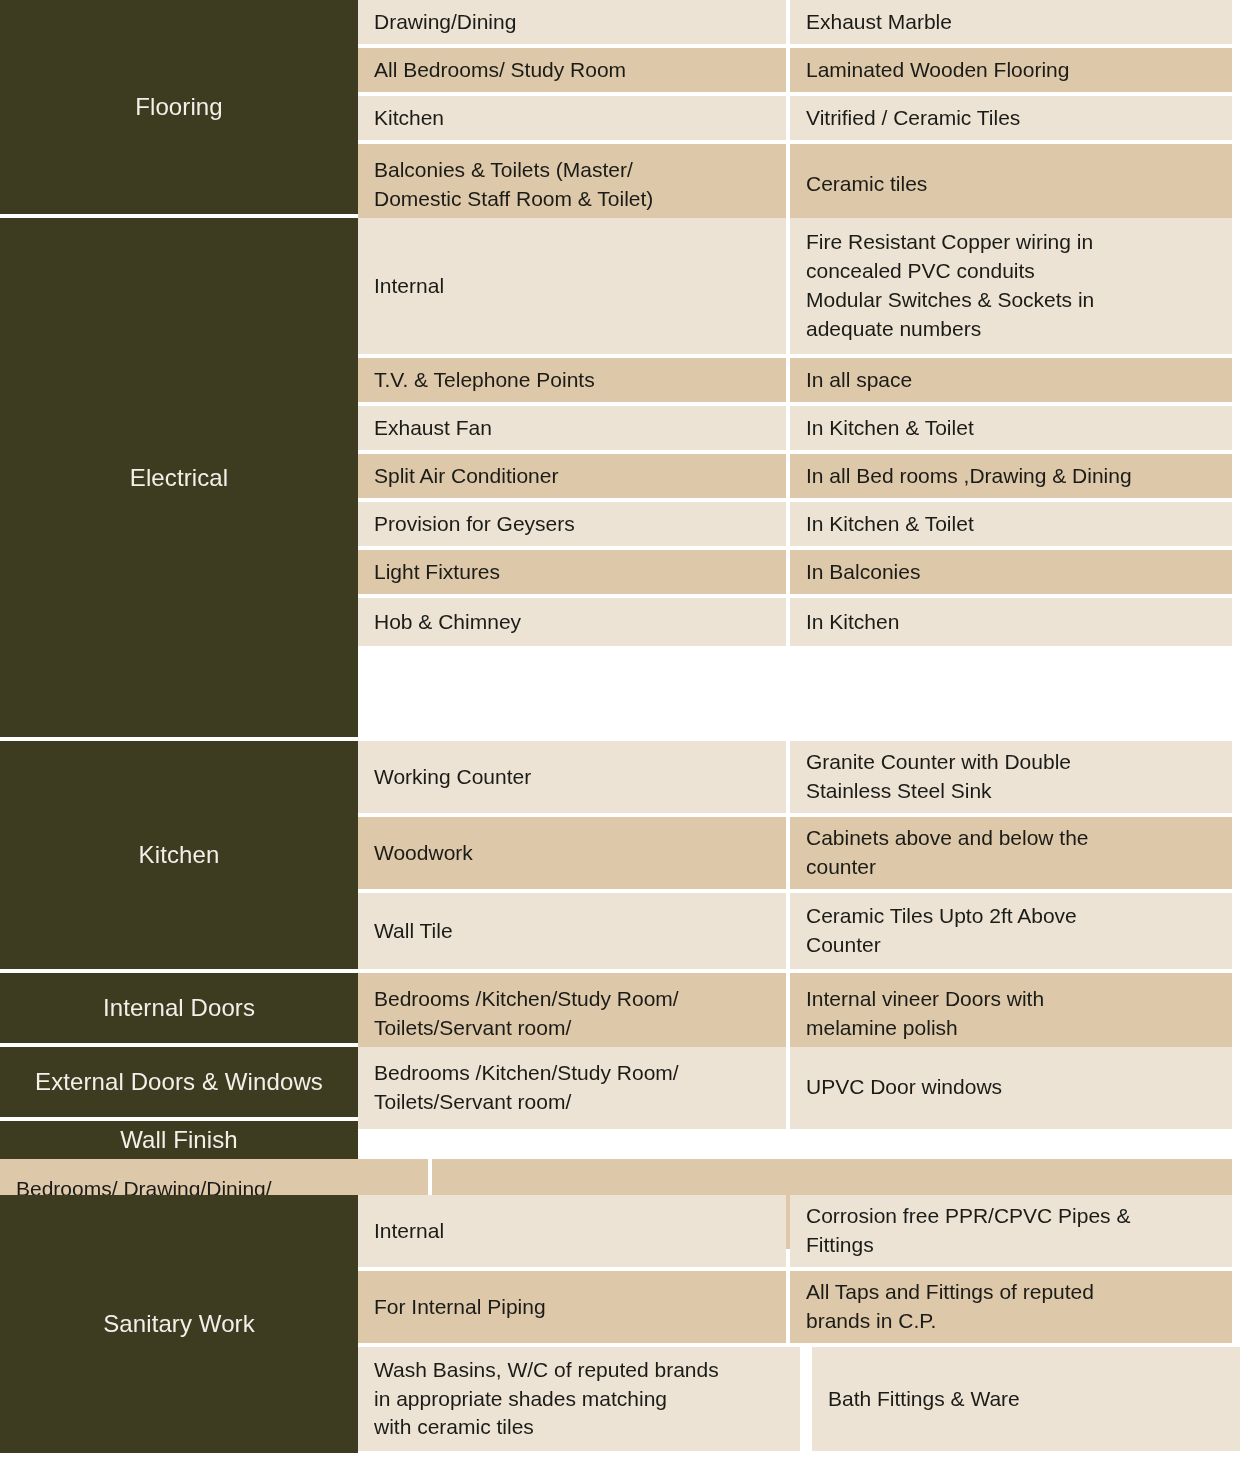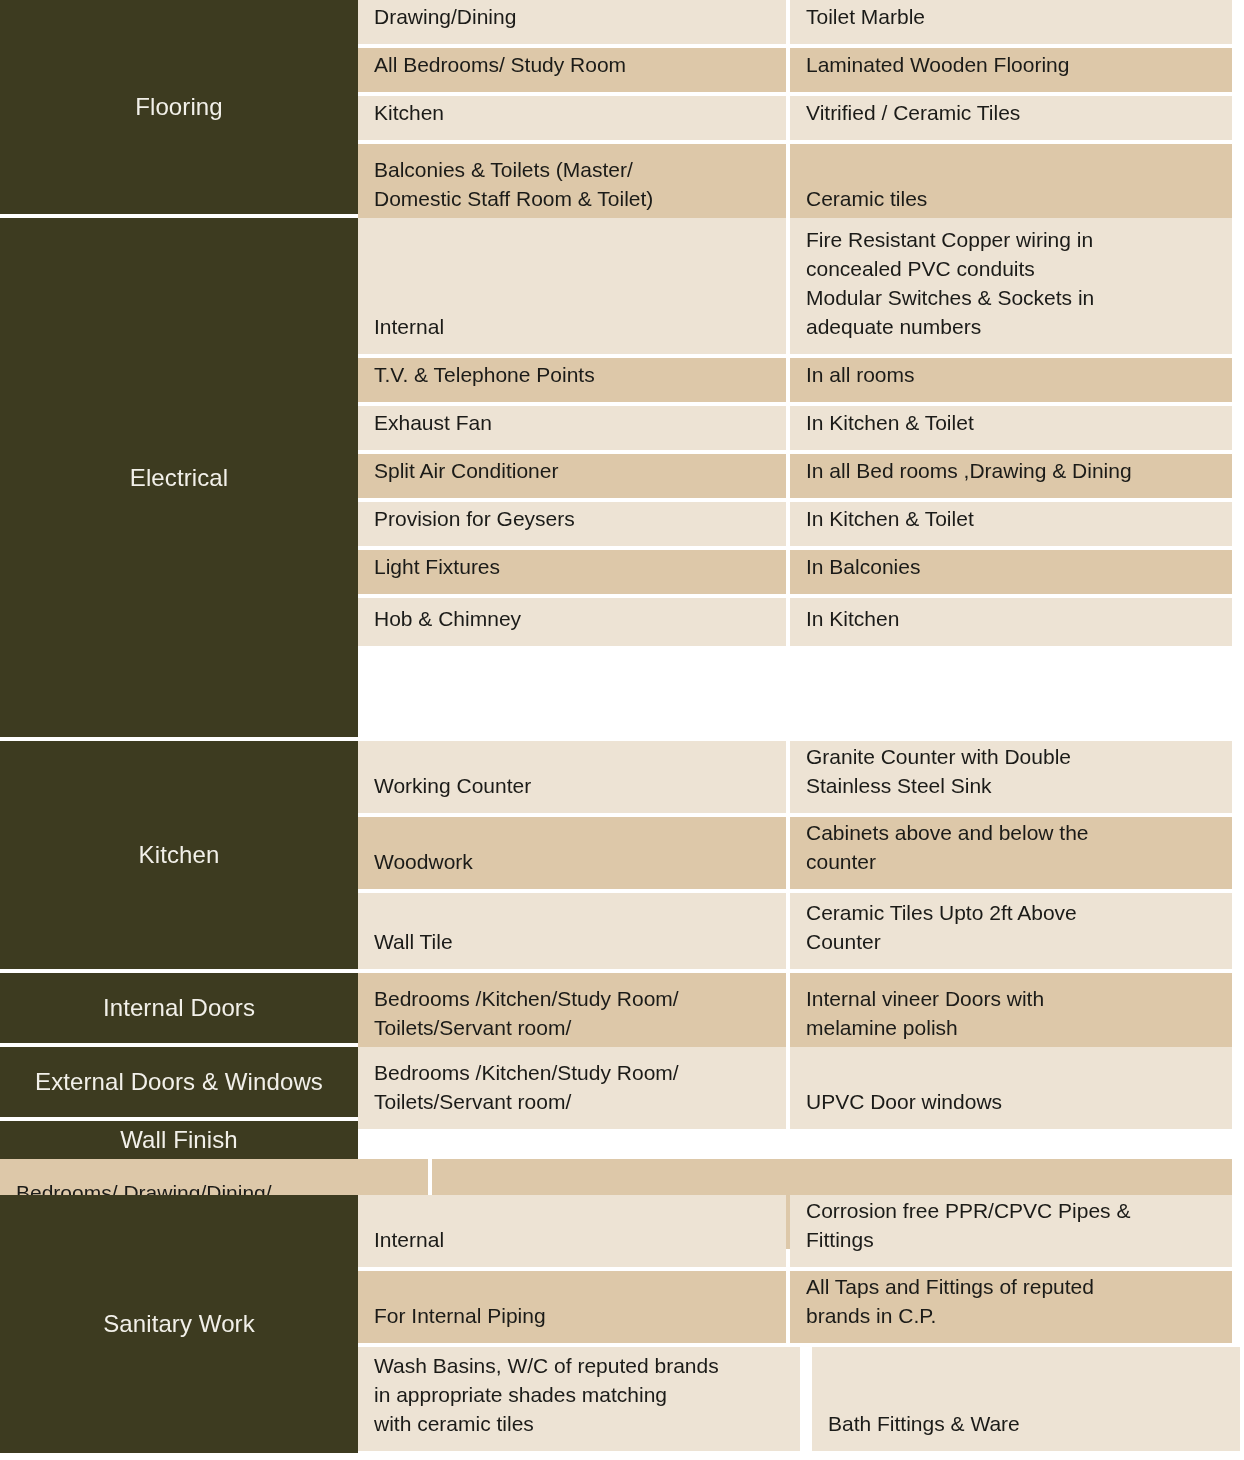--- a/index.html
+++ b/index.html
@@ -64,21 +64,21 @@
 
   .row.light .cell { background: #EDE3D4; }
   .row.dark  .cell { background: #DDC8A9; }
 
   .cell {
     color: #1b1b18;
     font-size: 21px;
     line-height: 1.38;
     padding: 12px 14px 12px 16px;
     display: flex;
-    align-items: flex-end;
+    align-items: center;
   }
   .cell-item {
     width: 428px;
     min-width: 428px;
     margin-right: 4px;
   }
   .cell-spec {
     flex: 1 1 auto;
     margin-right: 12px;
   }
@@ -105,21 +105,21 @@
 <div id="spec-table">
 
   <div class="section h-flooring">
     <div class="cat-cell">Flooring</div>
     <div class="rows">
       <div class="row light r-48">
         <div class="cell cell-item">
             <span>Drawing/Dining</span>
           </div>
         <div class="cell cell-spec">
-            <span>Toilet Marble</span>
+            <span>Exhaust Marble</span>
           </div>
       </div>
       <div class="row dark r-48">
         <div class="cell cell-item">
             <span>All Bedrooms/ Study Room</span>
           </div>
         <div class="cell cell-spec">
             <span>Laminated Wooden Flooring</span>
           </div>
       </div>
@@ -155,21 +155,21 @@
 concealed PVC conduits
 Modular Switches &amp; Sockets in
 adequate numbers</span>
           </div>
       </div>
       <div class="row dark r-48">
         <div class="cell cell-item">
             <span>T.V. &amp; Telephone Points</span>
           </div>
         <div class="cell cell-spec">
-            <span>In all rooms</span>
+            <span>In all space</span>
           </div>
       </div>
       <div class="row light r-48">
         <div class="cell cell-item">
             <span>Exhaust Fan</span>
           </div>
         <div class="cell cell-spec">
             <span>In Kitchen &amp; Toilet</span>
           </div>
       </div>

